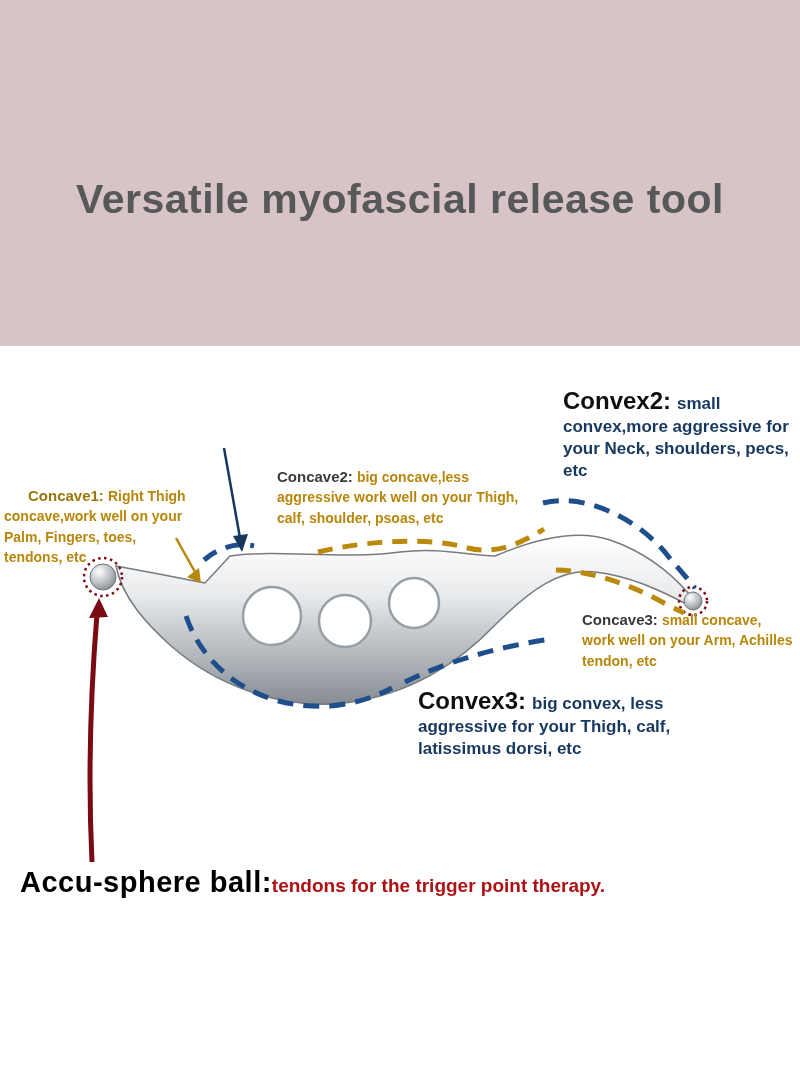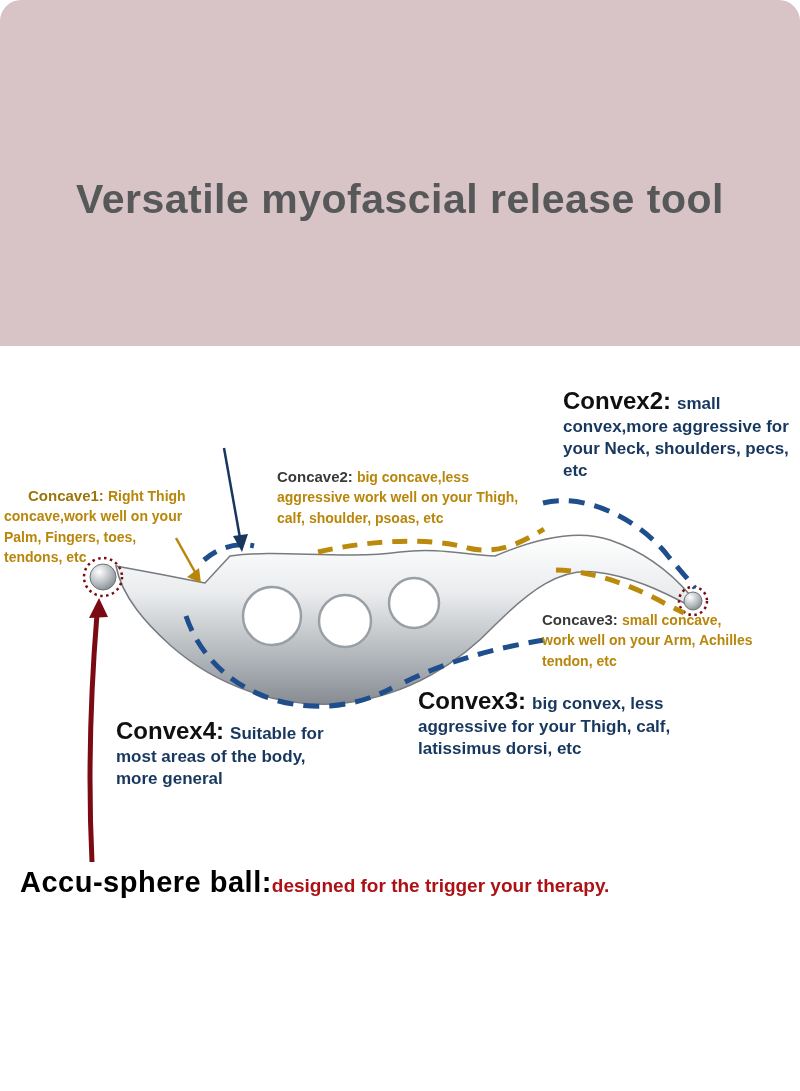--- a/index.html
+++ b/index.html
@@ -1,18 +1,18 @@
 <!DOCTYPE html>
 <html><head>
 <meta charset="utf-8">
 <style>
   * { margin:0; padding:0; box-sizing:border-box; }
   html,body { background:#ffffff; }
   body { font-family:"Liberation Sans", sans-serif; }
-  .page { position:relative; width:800px; height:1091px; background:#ffffff; overflow:hidden;border-radius:21px; }
+  .page { position:relative; width:800px; height:1091px; background:#ffffff; overflow:hidden; }
 
   .banner { position:absolute; top:0; left:0; width:800px; height:346px; background:#d8c4c6; }
   .banner h1 {
     padding-top:176px; text-align:center;
     font-size:41px; font-weight:bold; color:#57585a; letter-spacing:.5px;
   }
 
   svg.art { position:absolute; top:0; left:0; width:800px; height:1091px; }
 
   .ann { position:absolute; font-weight:bold; line-height:1.27; z-index:5; }
@@ -23,21 +23,21 @@
   .desc-gold{ font-size:14px; color:#b8860b; }
 
   .accu { position:absolute; left:20px; top:866px; width:765px; z-index:5; font-weight:bold; white-space:nowrap; }
   .accu .lbl  { font-size:29px; color:#000000; letter-spacing:.5px; }
   .accu .desc { font-size:19px; color:#ad1114; }
 
   #ann-convex1  { left:38px;  top:370px; width:252px; }
   #ann-convex2  { left:563px; top:386px; width:234px; }
   #ann-concave1 { left:4px;   top:486px; width:192px; }
   #ann-concave2 { left:277px; top:467px; width:256px; }
-  #ann-concave3 { left:542px; top:610px; width:214px; }
+  #ann-concave3 { left:582px; top:610px; width:214px; }
   #ann-convex3  { left:418px; top:686px; width:268px; }
   #ann-convex4  { left:116px; top:716px; width:228px; }
 </style>
 </head>
 <body>
 
 <div class="page">
 
   <header class="banner">
     <h1>Versatile myofascial release tool</h1>
@@ -115,21 +115,18 @@
   </div>
 
   <div class="ann" id="ann-concave3">
     <span class="lbl-dark">Concave3:</span><span class="desc-gold">small concave, work well on  your Arm, Achilles tendon, etc</span>
   </div>
 
   <div class="ann" id="ann-convex3">
     <span class="lbl-big">Convex3:</span><span class="desc-navy">big convex, less aggressive for your Thigh, calf, latissimus dorsi, etc</span>
   </div>
 
-  <div class="ann" id="ann-convex4">
-    <span class="lbl-big">Convex4:</span><span class="desc-navy">Suitable for most areas of the body, more general</span>
-  </div>
 
   <div class="accu">
-    <span class="lbl">Accu-sphere ball:</span><span class="desc">designed for the trigger your therapy.</span>
+    <span class="lbl">Accu-sphere ball:</span><span class="desc">tendons for the trigger point therapy.</span>
   </div>
 
 </div>
 
 </body></html>

